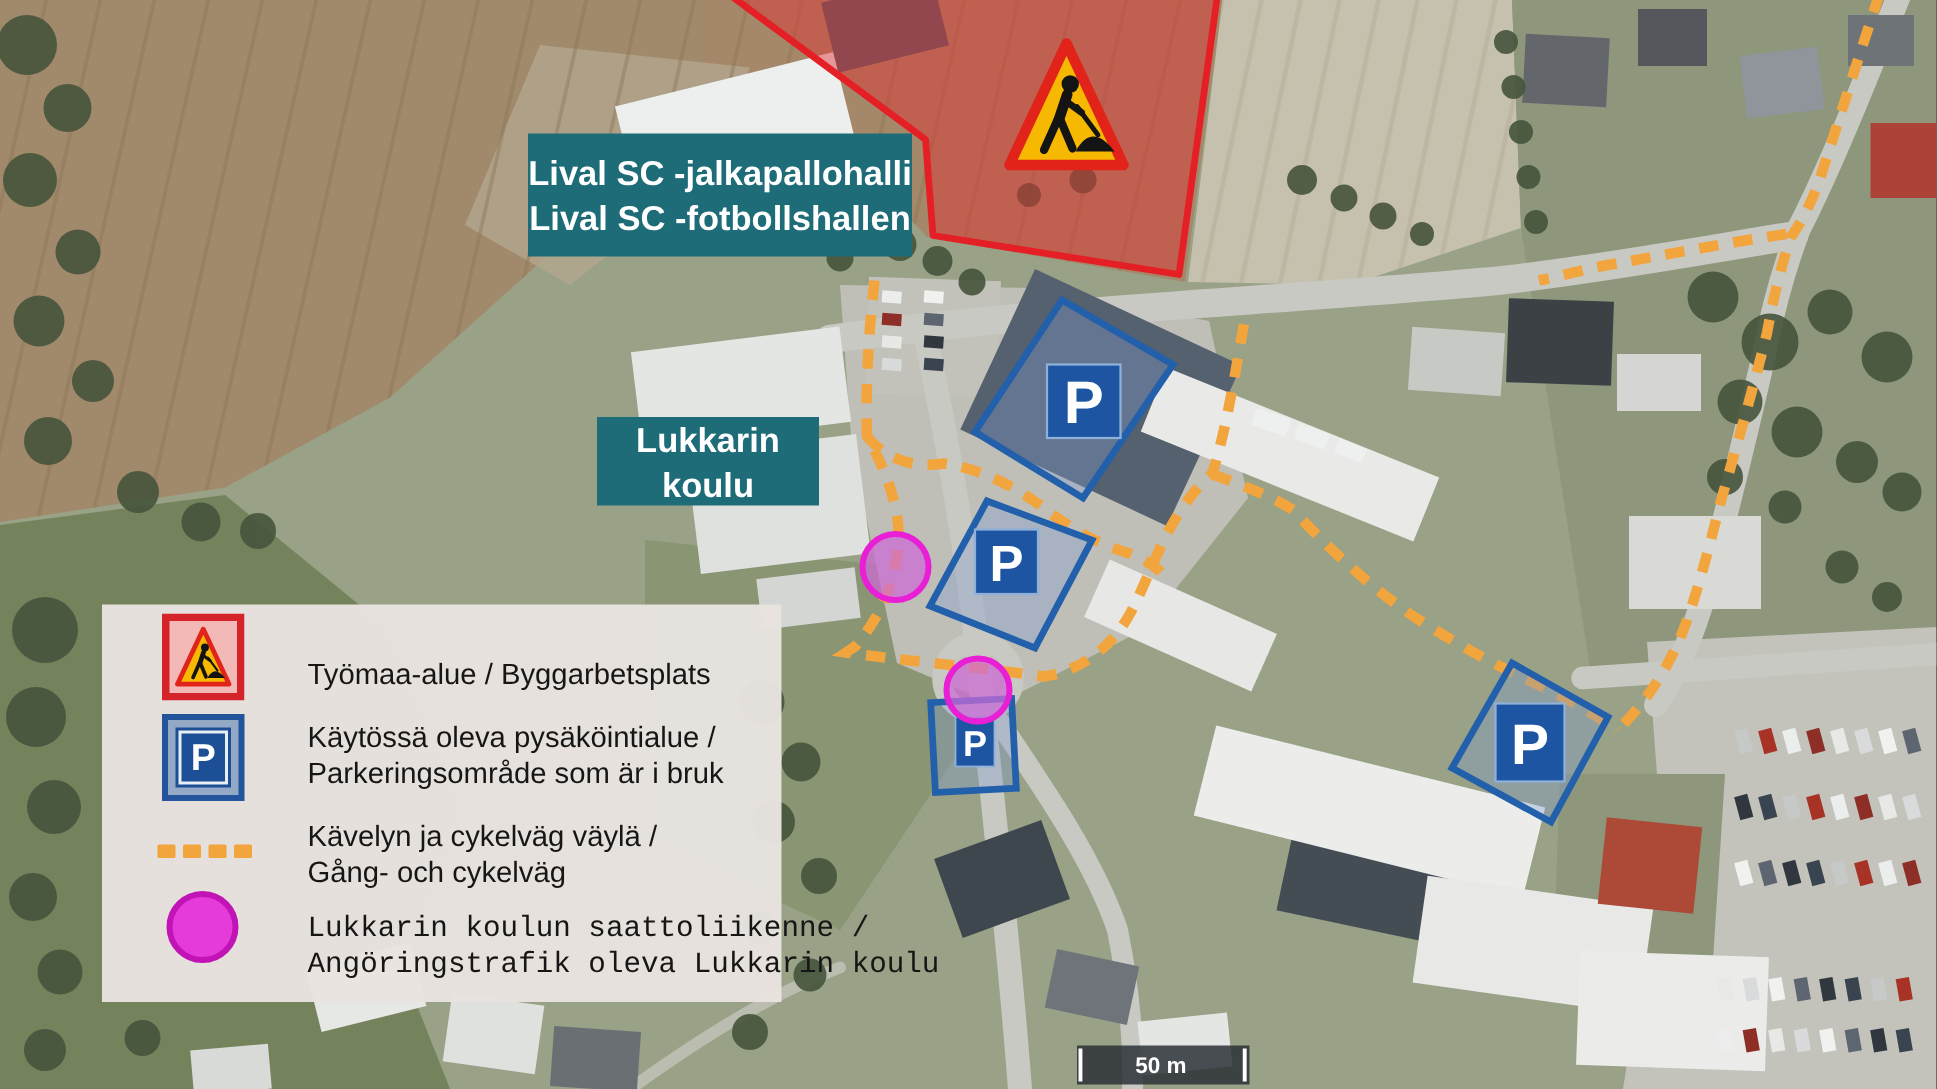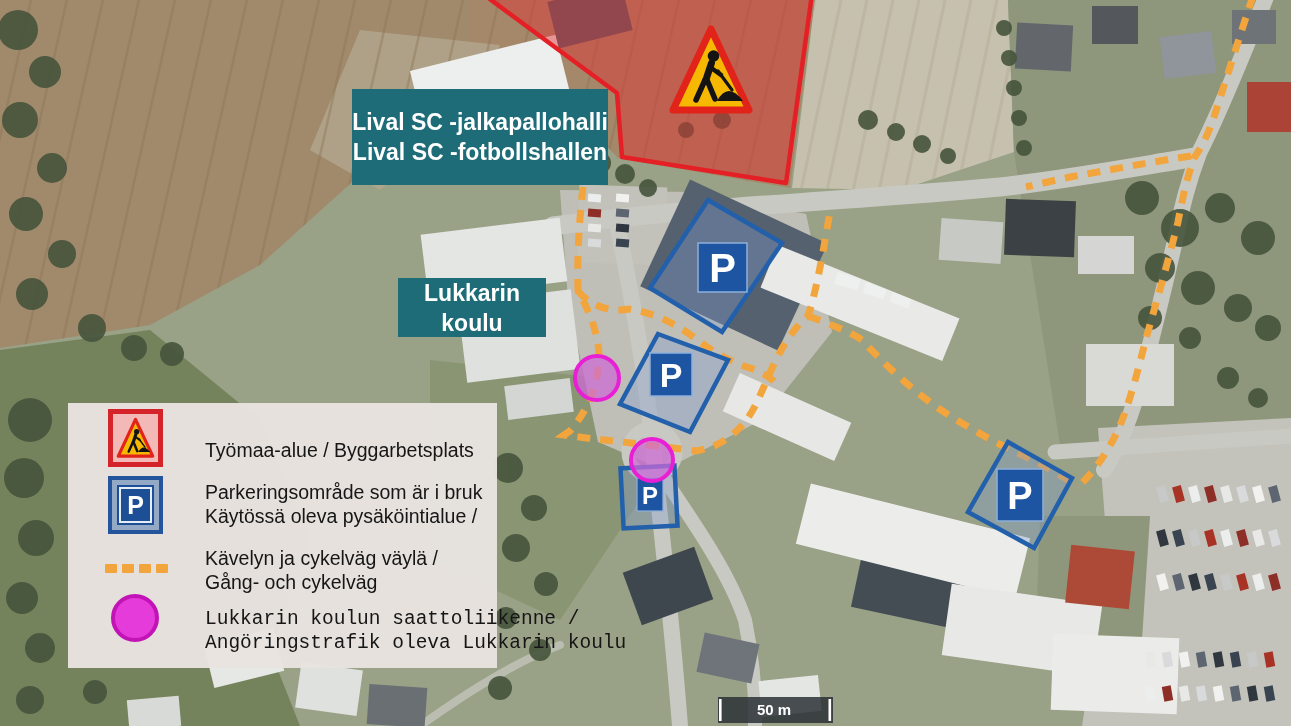--- a/index.html
+++ b/index.html
@@ -3,21 +3,21 @@
 <meta charset="utf-8">
 <style>
   html,body{margin:0;padding:0;background:#222;}
   #stage{position:relative;width:1291px;height:726px;overflow:hidden;
          font-family:"Liberation Sans",sans-serif;background:#99a186;}
   #map-svg{position:absolute;left:0;top:0;}
   .map-label{position:absolute;background:#1e6c78;color:#fff;font-weight:bold;
              display:flex;flex-direction:column;justify-content:center;align-items:center;
              text-align:center;line-height:30px;font-size:23px;}
   .legend{position:absolute;left:68px;top:403px;width:429px;height:265px;
-          background:rgba(232,227,223,0.97);color:#161616;}
+          background:rgba(232,227,223,0.97);color:#161616;padding-left:24px;}
   .lg-row{position:absolute;left:0;top:0;width:100%;}
   .lg-icon{position:absolute;}
   .lg-text{position:absolute;left:137px;font-size:19.5px;line-height:23.5px;white-space:nowrap;}
   .p-sign-outer{width:55px;height:58px;background:#24549c;box-sizing:border-box;padding:4px;}
   .p-sign-frame{width:100%;height:100%;box-sizing:border-box;border:5px solid #93a9c6;
                 background:#1d4f96;display:flex;align-items:center;justify-content:center;}
   .p-sign-inner{width:29px;height:32px;border:2.5px solid #e8eef5;display:flex;
                 align-items:center;justify-content:center;color:#fff;font-weight:bold;font-size:25px;}
   .dash-icon span{display:inline-block;width:12px;height:9px;background:#f2a43d;
                   margin-right:5px;border-radius:1px;}
@@ -295,21 +295,21 @@
   </g>
 
   <g>
     <rect x="718" y="697" width="115" height="26" fill="rgba(42,48,54,0.84)"></rect>
     <rect x="719" y="699" width="2.6" height="22" fill="#ffffff"></rect>
     <rect x="828.5" y="699" width="2.6" height="22" fill="#ffffff"></rect>
     <text x="774" y="715" font-size="15" font-weight="600" fill="#ffffff" text-anchor="middle">50 m</text>
   </g>
 </svg>
 
-<div class="map-label" style="left:352px;top:89px;width:256px;height:96px;">
+<div class="map-label" style="left:352px;top:89px;width:256px;height:82px;">
   <div>Lival SC -jalkapallohalli</div>
   <div>Lival SC -fotbollshallen</div>
 </div>
 <div class="map-label" style="left:398px;top:278px;width:148px;height:59px;">
   <div>Lukkarin koulu</div>
 </div>
 
 <div class="legend">
   <div class="lg-row">
     <div class="lg-icon" style="left:40px;top:6px;">
@@ -322,22 +322,22 @@
       <div>Työmaa-alue / Byggarbetsplats</div>
     </div>
   </div>
   <div class="lg-row">
     <div class="lg-icon p-sign-outer" style="left:40px;top:73px;">
       <div class="p-sign-frame">
         <div class="p-sign-inner">P</div>
       </div>
     </div>
     <div class="lg-text" style="top:78px;">
+      <div>Käytössä oleva pysäköintialue /</div>
       <div>Parkeringsområde som är i bruk</div>
-      <div>Käytössä oleva pysäköintialue /</div>
     </div>
   </div>
   <div class="lg-row">
     <div class="lg-icon dash-icon" style="left:37px;top:156px;">
       <span></span><span></span><span></span><span></span>
     </div>
     <div class="lg-text" style="top:144px;">
       <div>Kävelyn ja cykelväg väylä /</div>
       <div>Gång- och cykelväg</div>
     </div>

